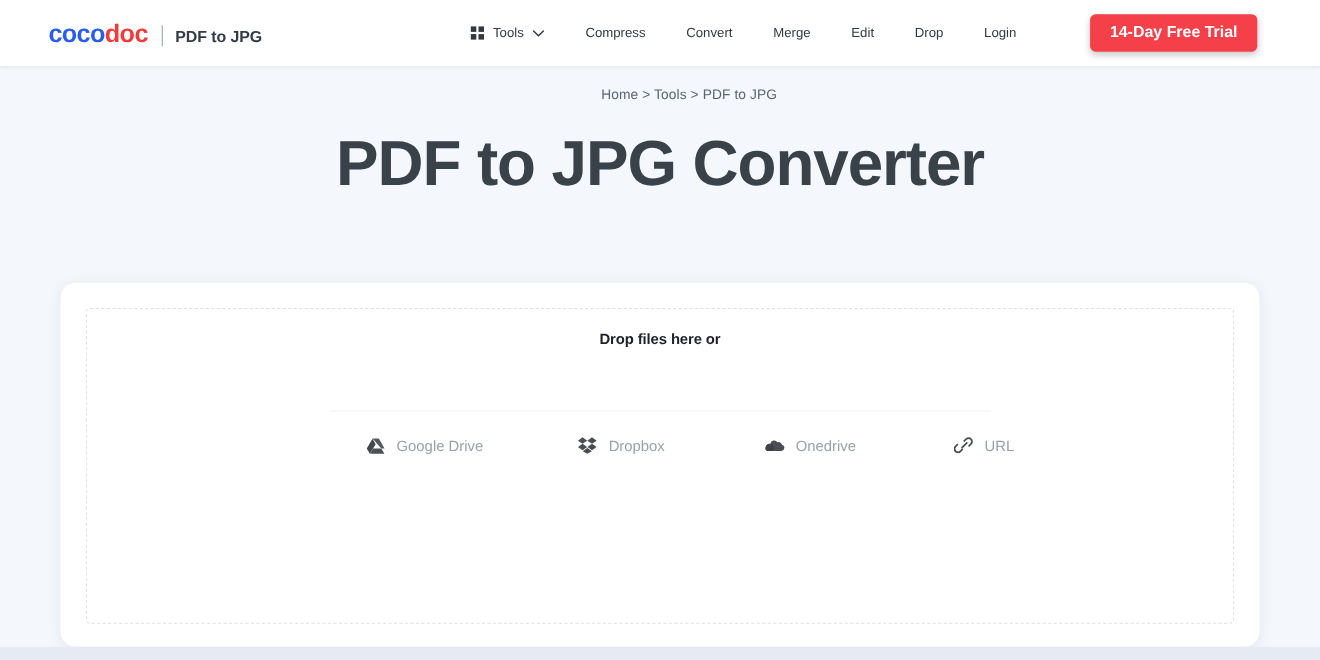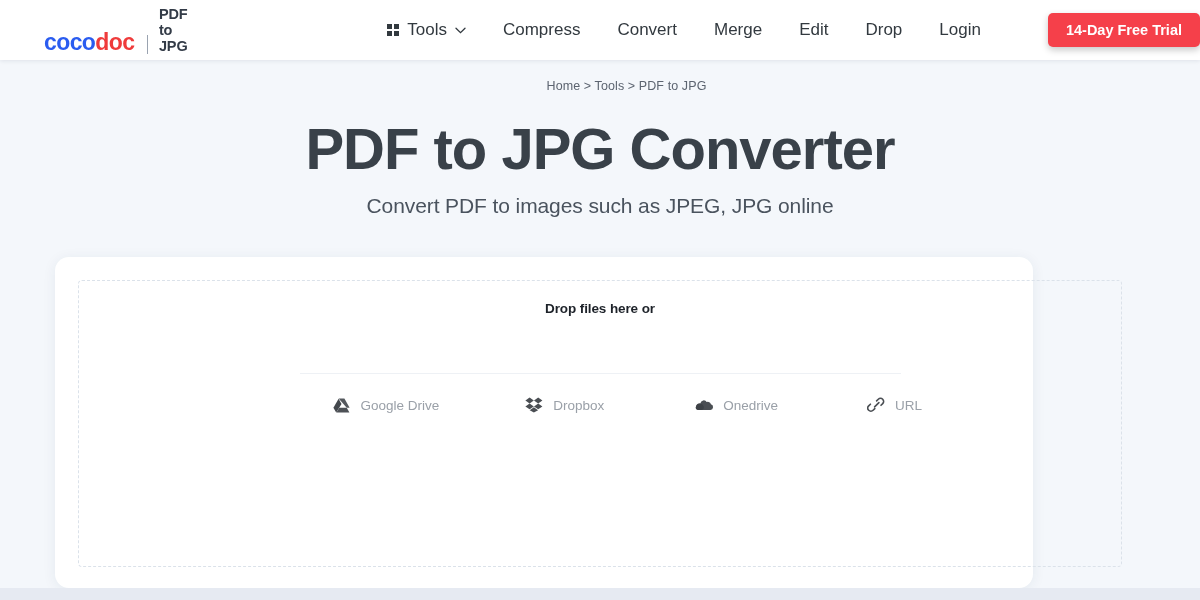--- a/index.html
+++ b/index.html
@@ -26,21 +26,21 @@
   .brand-sep {
     display: inline-block; width: 1px; height: 19px;
     background: #9aa3b0; margin: 0 11px 0 13px;
   }
   .brand-sub {
     font-size: 14.5px; font-weight: 700; color: #333b47; letter-spacing: -0.1px;
   }
 
   .nav { display: flex; align-items: center; margin-left: 190px; }
   .nav-item {
-    font-size: 17px; color: #32393f; margin-right: 37px;
+    font-size: 12px; color: #32393f; margin-right: 37px;
     display: flex; align-items: center; cursor: pointer; white-space: nowrap;
   }
   .nav-item:last-child { margin-right: 0; }
   .grid-icon {
     display: inline-grid; grid-template-columns: 5px 5px; grid-template-rows: 5px 5px;
     gap: 2px; margin-right: 8px;
   }
   .grid-icon i { background: #32393f; display: block; width: 5px; height: 5px; }
   .chev { margin-left: 8px; display: inline-block; }
   .chev svg { display: block; }
@@ -65,21 +65,21 @@
     font-size: 58px; font-weight: 700; color: #394149;
     letter-spacing: -1px; line-height: 1.12;
   }
   .subtitle {
     font-size: 21px; color: #4a535e; margin-top: 12px; letter-spacing: -0.1px;
   }
 
   
   .card {
     position: absolute; left: 55px; top: 257px;
-    width: 978px; height: 331px;
+    width: 1090px; height: 331px;
     background: #fff; border-radius: 14px;
     box-shadow: 0 2px 14px rgba(30,50,90,0.07);
   }
   .dropzone {
     position: absolute; left: 23px; top: 23px;
     width: 1044px; height: 287px;
     border: 1.6px dashed #dbe2ea; border-radius: 4px;
     display: flex; flex-direction: column; align-items: center;
   }
   .drop-label {
@@ -155,21 +155,20 @@
     <div class="nav-item">Login</div>
 
     <button class="trial-btn">14-Day Free Trial</button>
   </nav>
 </div>
 
 <div class="hero">
   <div class="breadcrumb">Home &gt; Tools &gt; PDF to JPG</div>
   <div class="titles">
     <h1>PDF to JPG Converter</h1>
-    <div class="subtitle">Convert PDF to images such as JPEG, JPG online</div>
   </div>
 </div>
 
 <div class="card">
   <div class="dropzone">
 
     <div class="drop-label">Drop files here or</div>
 
 
     <div class="divider"></div>

